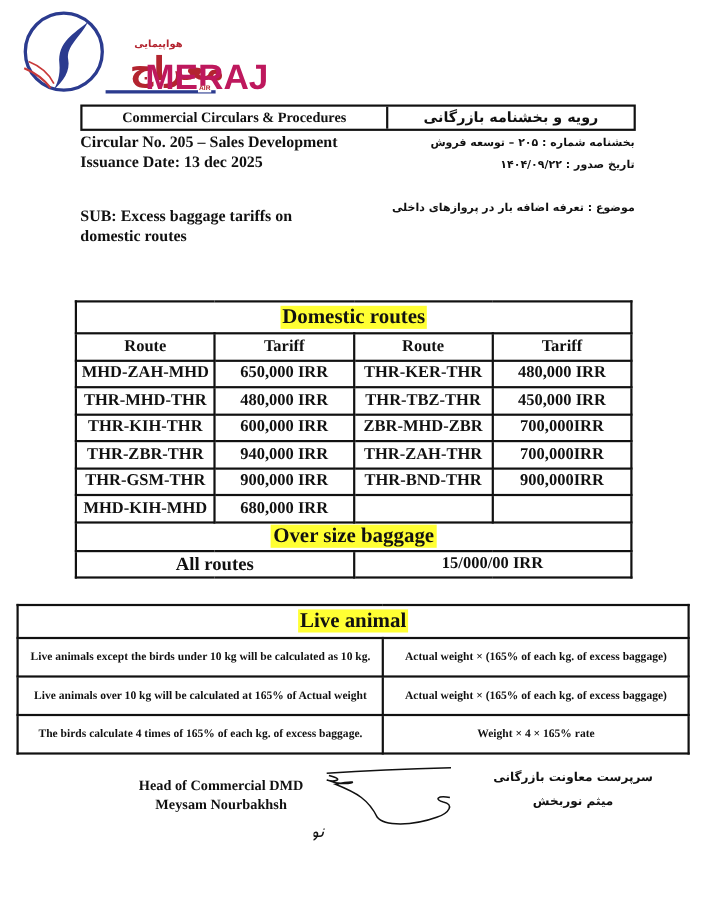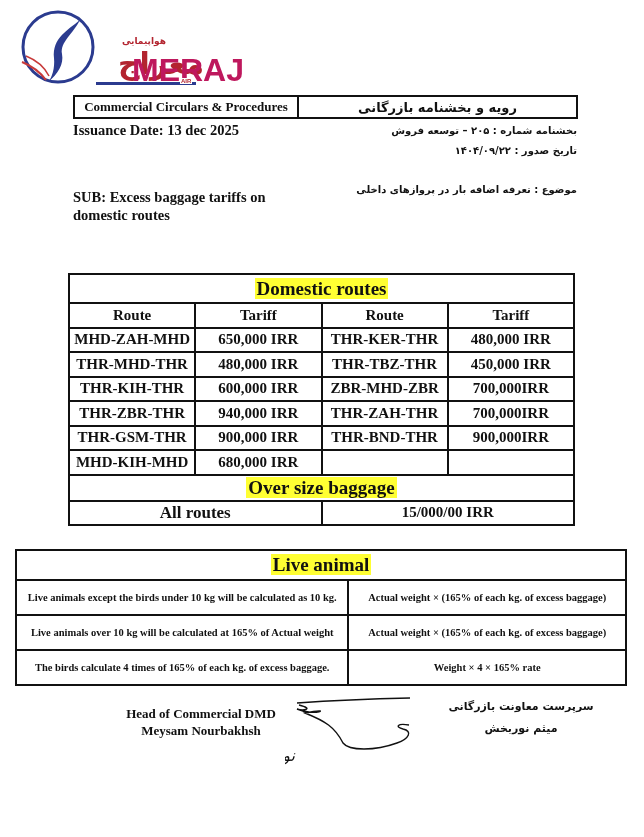--- a/index.html
+++ b/index.html
@@ -11,21 +11,21 @@
   #logo { left: 18px; top: 8px; width: 190px; height: 78px; }
   .logo-fa { position:absolute; left:100px; top:2px; font-family:"DejaVu Sans", sans-serif; font-size:30px; font-weight:bold; color:#b3242f; direction:rtl;margin-top:36px; }
   .logo-fa-small { position:absolute; left:104px; top:28px; font-family:"DejaVu Sans", sans-serif; font-size:9px; font-weight:bold; color:#b3242f; direction:rtl; }
   .logo-en { position:absolute; left:78px; top:44px; font-family:"Liberation Sans", sans-serif; font-size:32px; font-weight:900; color:#be185d; letter-spacing:0px;margin-left:36px; }
   .logo-line { position:absolute; left:78px; top:74px; width:100px; height:3px; background:#2b3b8f; }
   .logo-air { position:absolute; left:162px; top:70px; font-family:"Liberation Sans", sans-serif; font-size:6px; font-weight:bold; color:#b3242f; background:#fff; padding:0 1px; }
 
   
   #hdr-box { left: 73px; top: 95px; width: 505px; height: 24px; border: 2px solid #111; display:flex; }
   #hdr-box .cell { display:flex; align-items:center; justify-content:center; font-weight:bold; }
-  #hdr-left { width: 224px; border-right: 2px solid #111; font-size: 13px; }
+  #hdr-left { width: 278px; border-right: 2px solid #111; font-size: 13px; }
   #hdr-right { flex:1; font-family: "DejaVu Sans", sans-serif; font-size: 13px; direction: rtl; }
 
   .en-info { font-weight: bold; font-size: 14.5px; line-height: 18px; }
   .fa-info { font-family: "DejaVu Sans", sans-serif; font-weight: bold; font-size: 10px; direction: rtl; text-align: right; line-height: 20px; }
 
   
   table { border-collapse: collapse; }
   #dom-table { left: 68px; top: 273px; width: 507px; }
   #dom-table td { border: 2px solid #111; text-align: center; font-weight: bold; font-size: 15px; height: 24.5px; padding: 0; }
   #dom-table .title-cell { height: 29px; font-size: 19px; }
@@ -57,20 +57,21 @@
   <div class="logo-line"></div>
   <div class="logo-air">AIR</div>
 </div>
 
 <div id="hdr-box" class="abs">
   <div id="hdr-left" class="cell">Commercial Circulars &amp; Procedures</div>
   <div id="hdr-right" class="cell">رویه و بخشنامه  بازرگانی</div>
 </div>
 
 <div class="abs en-info" style="left:73px; top:121px;">
+  <div>Circular No. 205 – Sales Development</div>
   <div>Issuance Date: 13 dec 2025</div>
 </div>
 <div class="abs en-info" style="left:73px; top:188px;">
   <div>SUB: Excess baggage tariffs on</div>
   <div>domestic routes</div>
 </div>
 
 <div class="abs fa-info" style="right:67px; top:121px; width:260px;">
   <div>بخشنامه شماره : ۲۰۵ – توسعه فروش</div>
   <div>تاریخ صدور : ۱۴۰۴/۰۹/۲۲</div>

